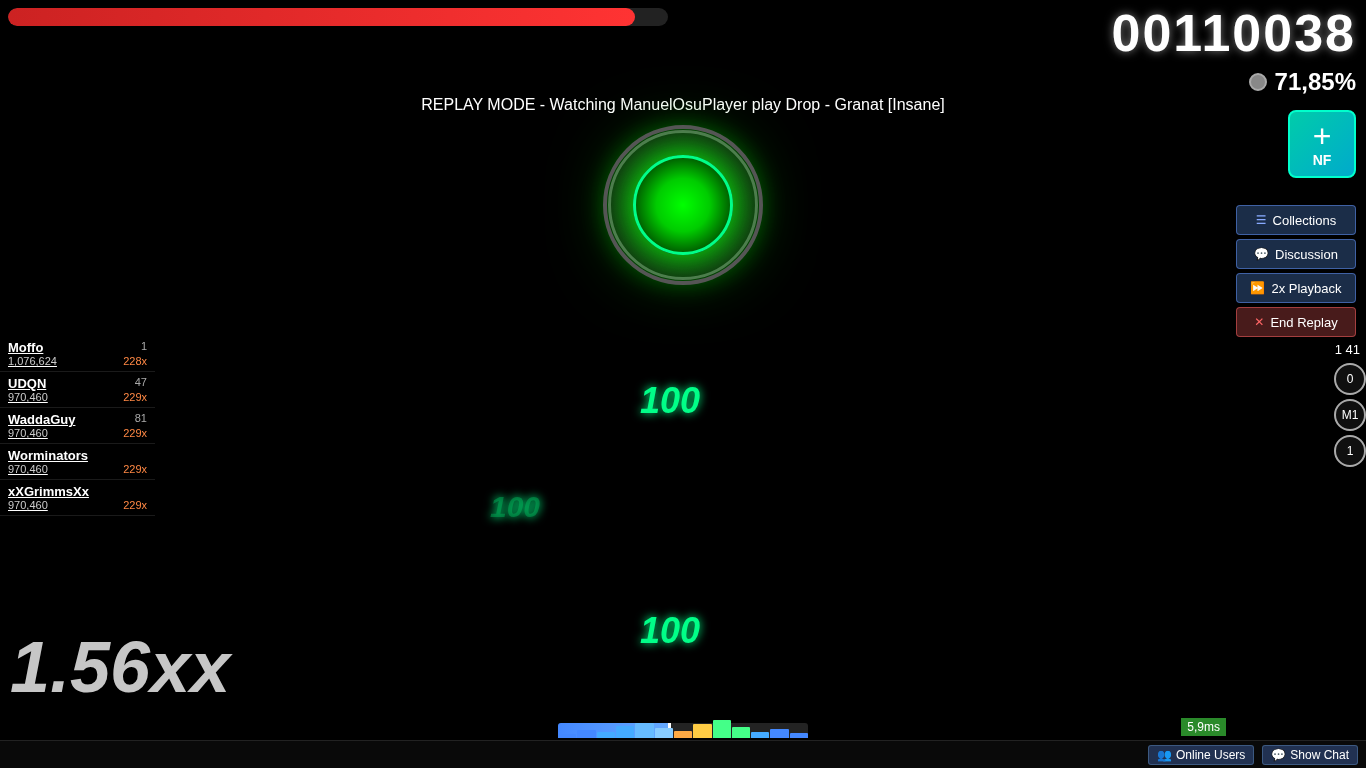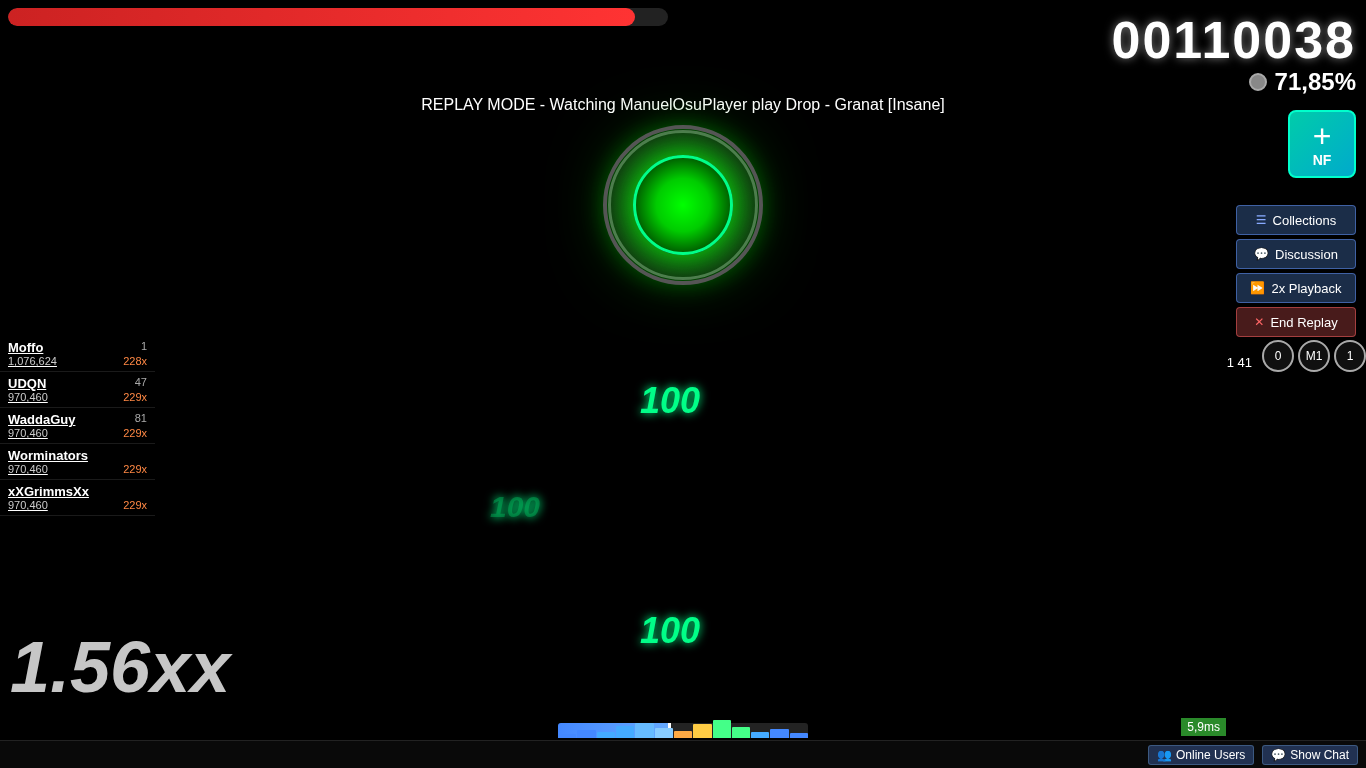--- a/index.html
+++ b/index.html
@@ -29,21 +29,21 @@
     #progress-bar-fill {
       height: 100%;
       width: 95%;
       background: linear-gradient(to right, #cc2222, #ff3333);
       border-radius: 9px;
     }
 
     
     #score-display {
       position: absolute;
-      top: 10px;
+      top: 3px;
       right: 10px;
       font-size: 52px;
       font-weight: bold;
       color: white;
       text-shadow: 0 0 10px rgba(255,255,255,0.5);
       letter-spacing: 2px;
     }
 
     
     #accuracy-container {
@@ -316,21 +316,21 @@
     #end-replay-btn .btn-icon {
       color: #ff6666;
     }
 
     
     #key-indicators {
       position: absolute;
       top: 340px;
       right: 0;
       display: flex;
-      flex-direction: row;
+      flex-direction: column;
       align-items: flex-end;
       gap: 4px;
     }
 
     .key-counter {
       display: flex;
       align-items: center;
       gap: 0;
     }
 

